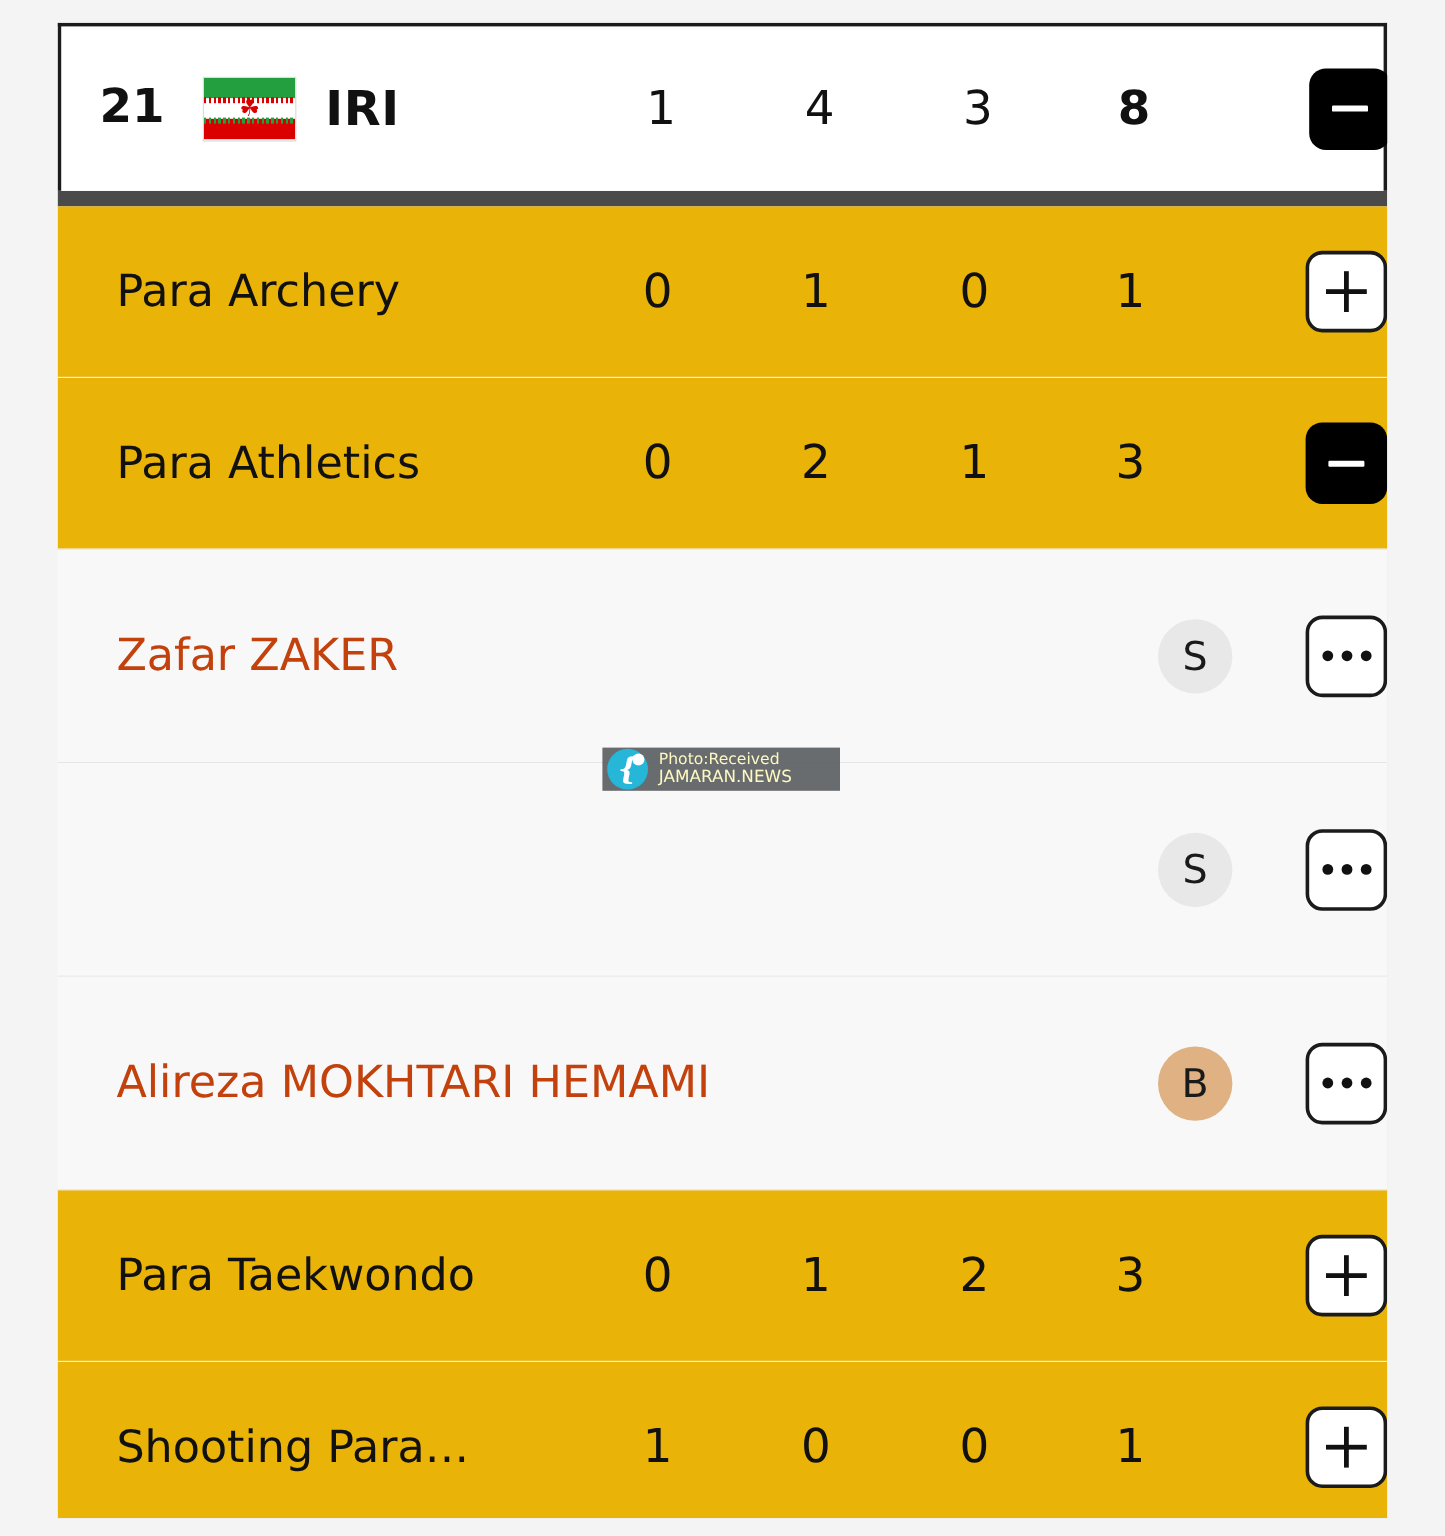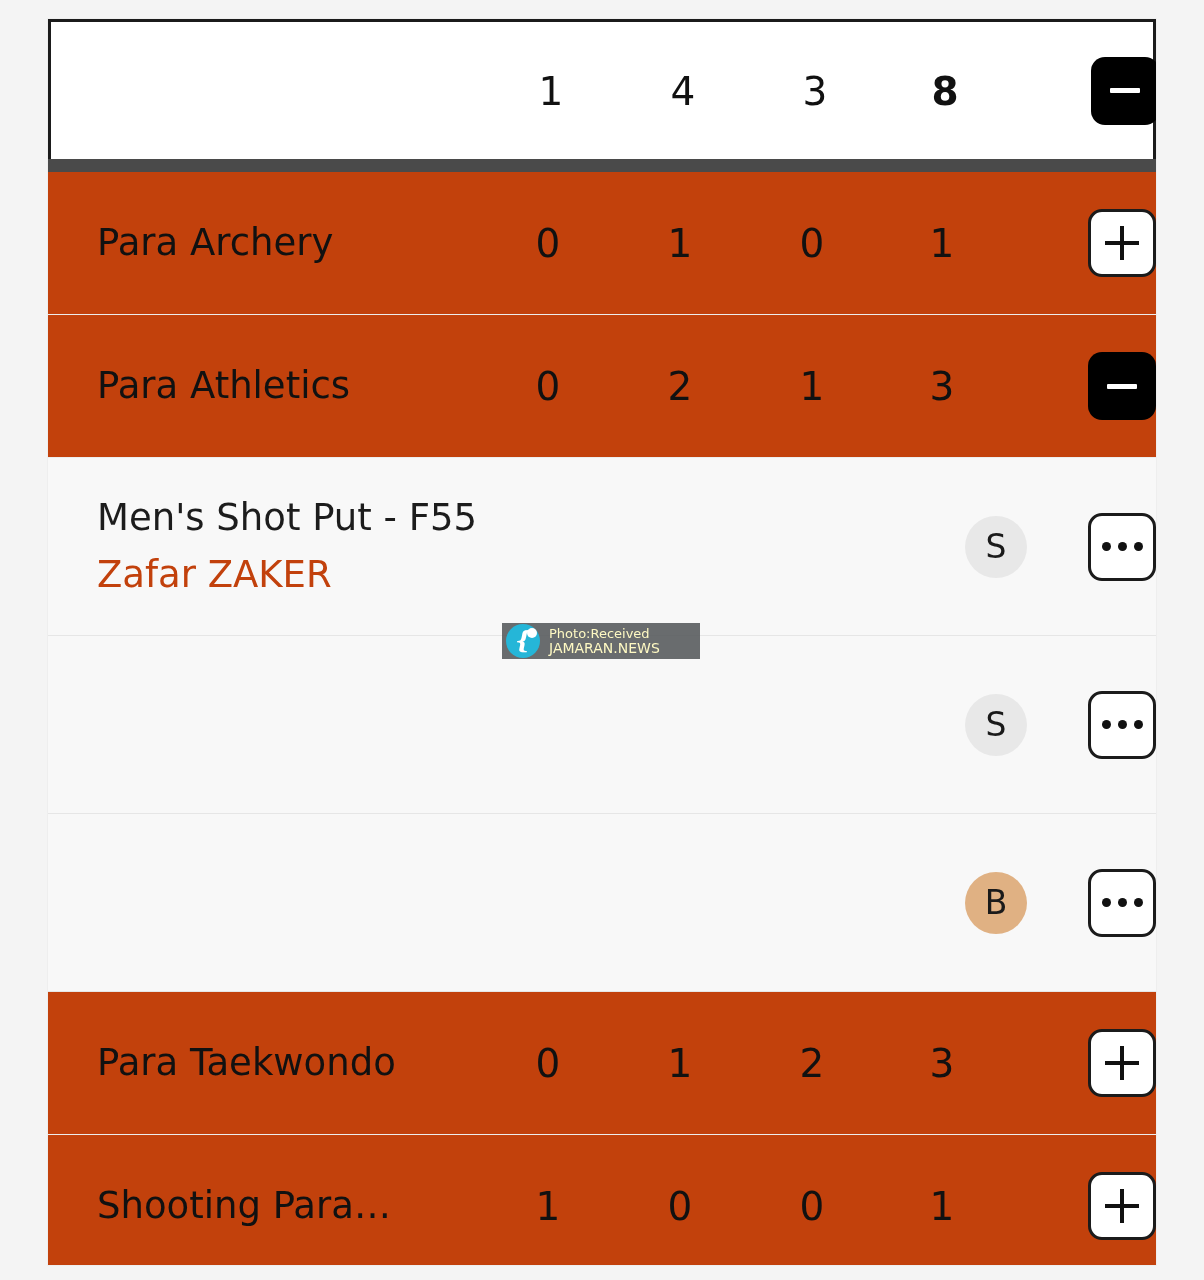--- a/index.html
+++ b/index.html
@@ -30,21 +30,21 @@
     border: 1px solid #eeeeee;
     overflow: hidden;
   }
 
   
   .row {
     position: relative;
     display: flex;
     align-items: center;
     width: 100%;
-    background: #c2410c;
+    background: #eab308;
   }
 
   .row-label {
     flex: 0 0 auto;
     padding-left: 49px;
     font-size: 37px;
     line-height: 1.2;
     color: #111111;
     font-weight: 400;
     white-space: nowrap;
@@ -230,20 +230,32 @@
   .wm-line2 { font-size: 14px; }
 </style>
 </head>
 <body>
 
 <div id="app">
 
   <div class="card">
 
     <div class="row header-row">
+      <div class="row-label">
+        <span class="rank">21</span>
+        <span class="flag">
+          <span class="f-green"></span>
+          <span class="f-white"></span>
+          <span class="f-red"></span>
+          <span class="f-band-top"></span>
+          <span class="f-band-bot"></span>
+          <span class="f-emb">☘</span>
+        </span>
+        <span class="noc">IRI</span>
+      </div>
       <div class="medal-cols">
         <span class="num c0">1</span>
         <span class="num c1">4</span>
         <span class="num c2">3</span>
         <span class="num c3 total">8</span>
       </div>
       <div class="btn filled">
         <span class="glyph-minus"></span>
       </div>
     </div>
@@ -270,21 +282,20 @@
             <span class="num c1">2</span>
             <span class="num c2">1</span>
             <span class="num c3">3</span>
           </div>
           <div class="btn filled">
             <span class="glyph-minus"></span>
           </div>
         </div>
         <div class="event-row">
           <div class="event-texts">
-            <div class="event-title">Men's Shot Put - F55</div>
             <div class="event-athlete">Zafar ZAKER</div>
           </div>
           <div class="medal-badge" style="background: rgb(232, 232, 232);">S</div>
           <div class="btn dots">
             <span class="dot"></span>
             <span class="dot"></span>
             <span class="dot"></span>
           </div>
         </div>
         <div class="event-row">
@@ -292,20 +303,21 @@
           </div>
           <div class="medal-badge" style="background: rgb(232, 232, 232);">S</div>
           <div class="btn dots">
             <span class="dot"></span>
             <span class="dot"></span>
             <span class="dot"></span>
           </div>
         </div>
         <div class="event-row">
           <div class="event-texts">
+            <div class="event-athlete">Alireza MOKHTARI HEMAMI</div>
           </div>
           <div class="medal-badge" style="background: rgb(224, 177, 131);">B</div>
           <div class="btn dots">
             <span class="dot"></span>
             <span class="dot"></span>
             <span class="dot"></span>
           </div>
         </div>
         <div class="row sport-row">
           <div class="row-label">Para Taekwondo</div>

